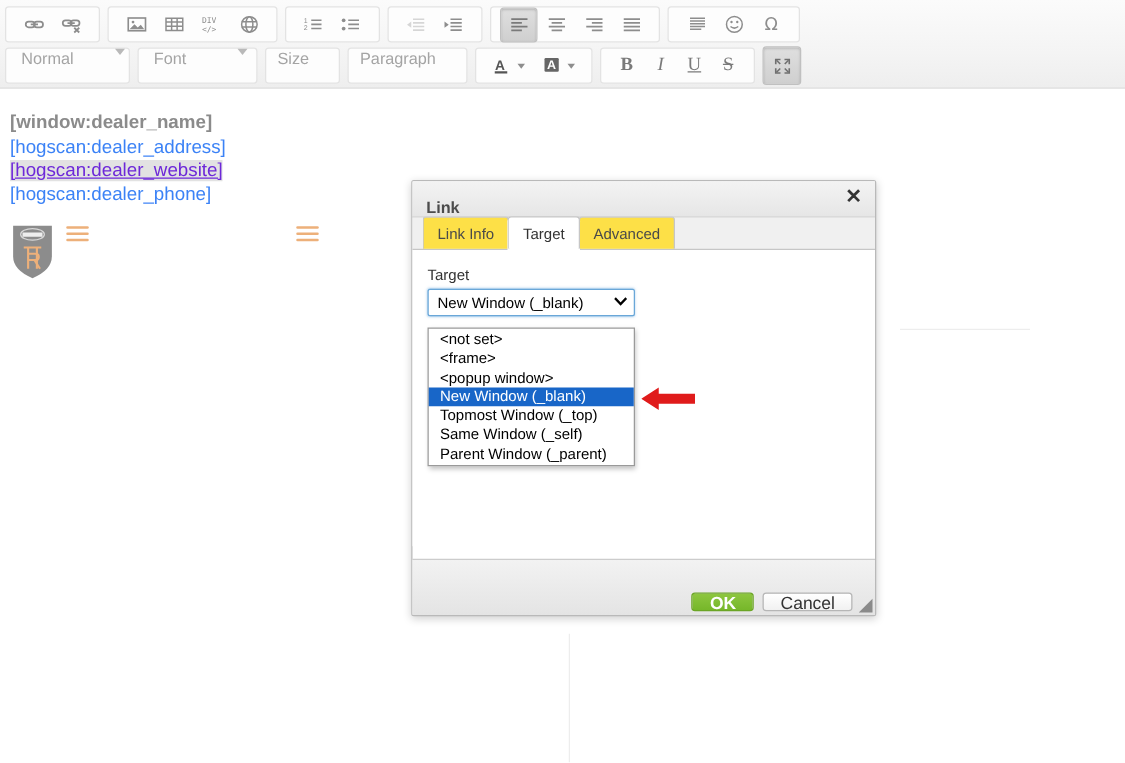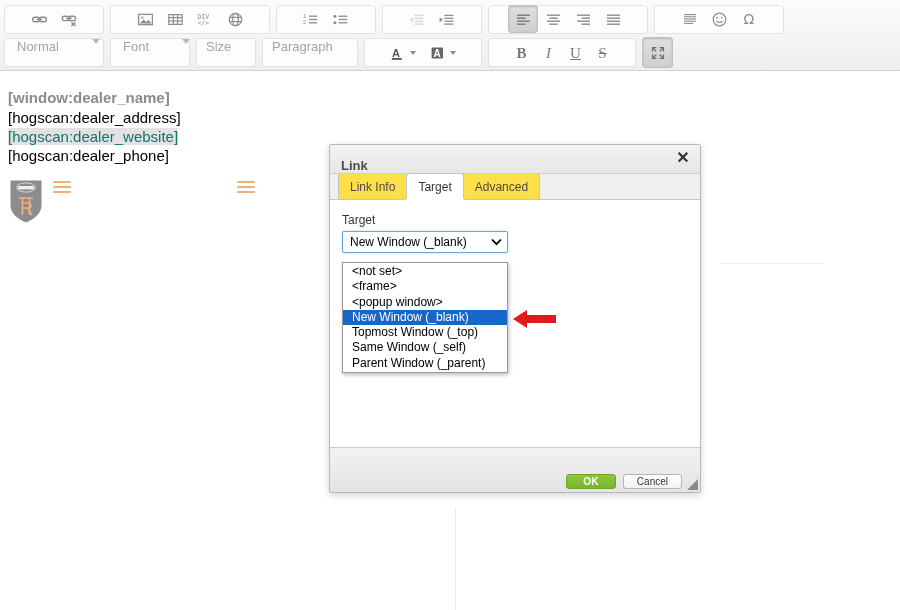--- a/index.html
+++ b/index.html
@@ -16,26 +16,26 @@
     position: absolute; left: 0; top: 0; width: 900px; height: 71px;
     background: linear-gradient(to bottom, #fbfbfb 0%, #f4f4f4 60%, #eeeeee 100%);
     border-bottom: 1px solid #d3d3d3;
     box-sizing: border-box;
   }
   .tb-row { position: absolute; left: 4px; display: flex; align-items: center; gap: 6px; }
   .tb-row.r1 { top: 4px; height: 31px; }
   .tb-row.r2 { top: 37px; height: 31px; }
 
   .tb-group {
-    display: flex; align-items: flex-end;
+    display: flex; align-items: center;
     background: #fdfdfd;
     border: 1px solid #e3e3e3;
     border-radius: 3px;
     height: 29px;
-    padding: 0 19px;
+    padding: 0 7px;
     box-sizing: border-box;
   }
   .tb-btn {
     width: 28px; height: 26px;
     display: flex; align-items: center; justify-content: center;
     border-radius: 3px;
     border: 1px solid transparent;
     color: #8d8d8d;
     cursor: pointer;
   }
@@ -58,21 +58,21 @@
     color: #a4a4a4; font-size: 13px;
     box-sizing: border-box; cursor: pointer; gap: 19px;
   }
   .tb-combo .caret {
     margin-left: 14px;
     border-left: 4px solid transparent;
     border-right: 4px solid transparent;
     border-top: 5px solid #b9b9b9;
   }
   .combo-normal { width: 100px; }
-  .combo-font   { width: 80px; }
+  .combo-font   { width: 96px; }
   .combo-size   { width: 60px; padding-left: 9px; flex-direction: column;}
   .combo-para   { width: 96px; padding-left: 9px;}
 
   .tb-color {
     width: 38px; height: 26px; display:flex; align-items:center; justify-content:center;
     gap:2px; color:#6b6b6b; cursor:pointer;
   }
   .tb-fmt {
     width: 27px; height: 26px; display: flex; align-items: center; justify-content: center;
     color: #7a7a7a; font-size: 15px; cursor: pointer;
@@ -80,26 +80,26 @@
 
   
   .content {
     position: absolute; left: 0; top: 71px; width: 900px; height: 539px;
     background: #fff;
   }
   .tok {
     position: absolute; left: 8px;
     font-family: "Liberation Sans", sans-serif;
     font-size: 15px;
-    color: #000000;
+    color: #3b82f6;
     white-space: nowrap;
   }
   .tok.t1 { top: 18px; font-weight: bold; color: #8b8b8b; font-size: 15px;}
   .tok.t2 { top: 38px; }
-  .tok.t3 { top: 57px; background: #e2e2e2; color:#0f766e; }
+  .tok.t3 { top: 57px; text-decoration: underline; background: #e2e2e2; color:#6d28d9; }
   .tok.t4 { top: 76px; }
 
   .logo {
     position: absolute; left: 9px; top: 108px;
     width: 34px; height: 45px;
   }
   .hamb { position: absolute; width: 18px; }
   .hamb i { display:block; height:2px; background:#edb07a; margin-bottom:3px; border-radius:1px;}
   .hamb.h1 { left: 53px; top: 110px; }
   .hamb.h2 { left: 237px; top: 110px; }
@@ -191,21 +191,21 @@
   .opt.sel { background: #1866c8; color: #fff; }
   .dlg-footer {
     position: absolute; left: 0; bottom: 0; width: 100%; height: 45px;
     background: linear-gradient(to bottom,#f2f2f2,#e4e4e4);
     border-top: 1px solid #cccccc;
     display: flex; align-items: center; justify-content: flex-end;
     padding-right: 18px; box-sizing: border-box; gap: 7px;
   }
   .btn {
     height: 15px; min-width: 44px; padding: 0 13px;
-    border-radius: 3px; font-size: 10px;
+    border-radius: 3px; font-size: 14px;
     display: flex; align-items: center; justify-content: center;
     cursor: pointer; box-sizing: border-box; margin-top: 23px;
   }
   .btn-ok {
     background: linear-gradient(to bottom,#8dc63f,#76b72a);
     border: 1px solid #6ba525; color: #fff; font-weight: bold;
     min-width: 50px;
   }
   .btn-cancel {
     background: linear-gradient(to bottom,#ffffff,#f1f1f1);

